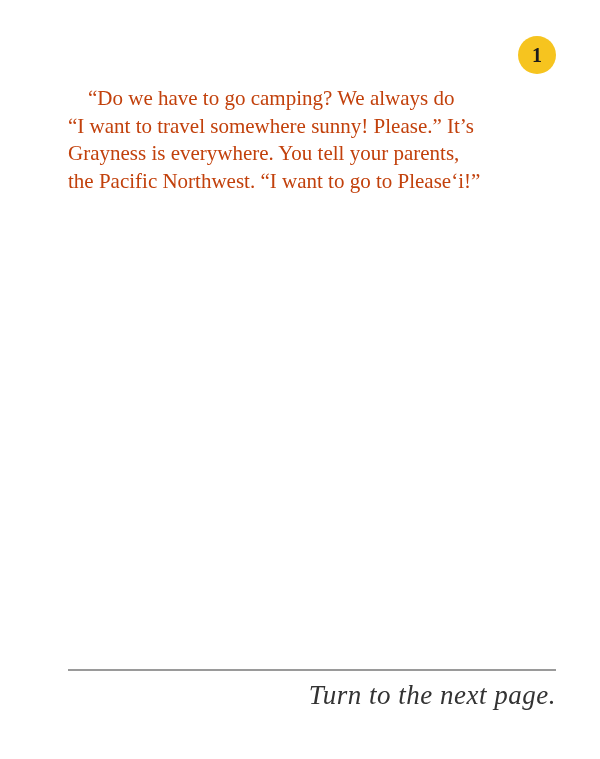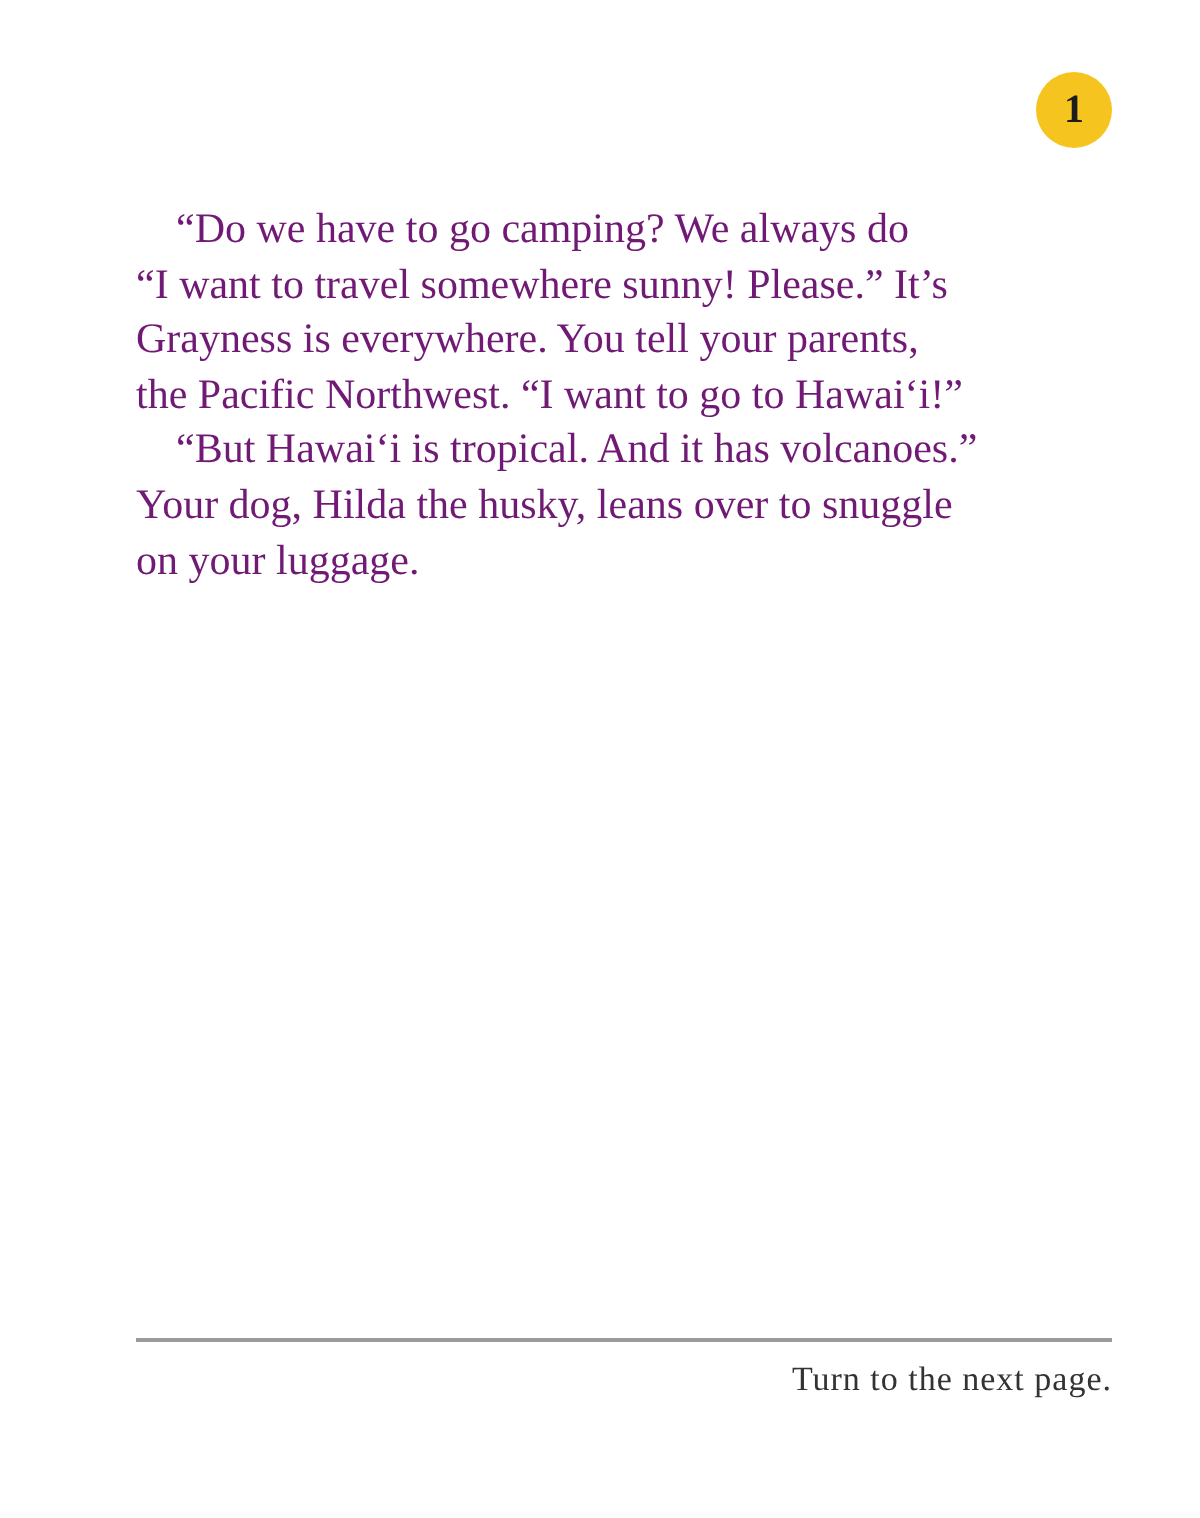--- a/index.html
+++ b/index.html
@@ -31,22 +31,21 @@
     font-weight: bold;
     color: #1c1c1c;
   }
   .body-text {
     position: absolute;
     left: 68px;
     top: 85px;
     width: 492px;
     font-size: 21px;
     line-height: 27.6px;
-    color: #701a75;
-    margin-top: 16px;
+    color: #c2410c;
   }
   .paragraph {
     margin: 0;
     padding: 0;
   }
   .paragraph .line {
     white-space: nowrap;
   }
   .paragraph .line:first-child {
     text-indent: 20px;
@@ -60,45 +59,41 @@
     border: none;
     border-top: 2px solid #9a9a9a;
     margin: 0;
   }
   .footer-instruction {
     position: absolute;
     left: 68px;
     top: 680px;
     width: 488px;
     text-align: right;
-    font-size: 17px;
+    font-size: 27px;
+    font-style: italic;
     color: #333333;
     letter-spacing: 0.5px;
   }
 </style>
 </head>
 <body>
 
 <div class="page">
 
   <div class="page-number-badge">
     <span>1</span>
   </div>
 
   <div class="body-text" id="paragraphs">
       <div class="paragraph">
         <div class="line">“Do we have to go camping? We always do</div>
         <div class="line">“I want to travel somewhere sunny! Please.” It’s</div>
         <div class="line">Grayness is everywhere. You tell your parents,</div>
-        <div class="line">the Pacific Northwest. “I want to go to Hawai‘i!”</div>
-      </div>
-      <div class="paragraph">
-        <div class="line">“But Hawai‘i is tropical. And it has volcanoes.”</div>
-        <div class="line">Your dog, Hilda the husky, leans over to snuggle</div>
-        <div class="line">on your luggage.</div>
+        <div class="line">the Pacific Northwest. “I want to go to Please‘i!”</div>
       </div>
     </div>
 
   <hr class="footer-rule">
 
   <div class="footer-instruction">Turn to the next page.</div>
 
 </div>
 
 </body></html>

